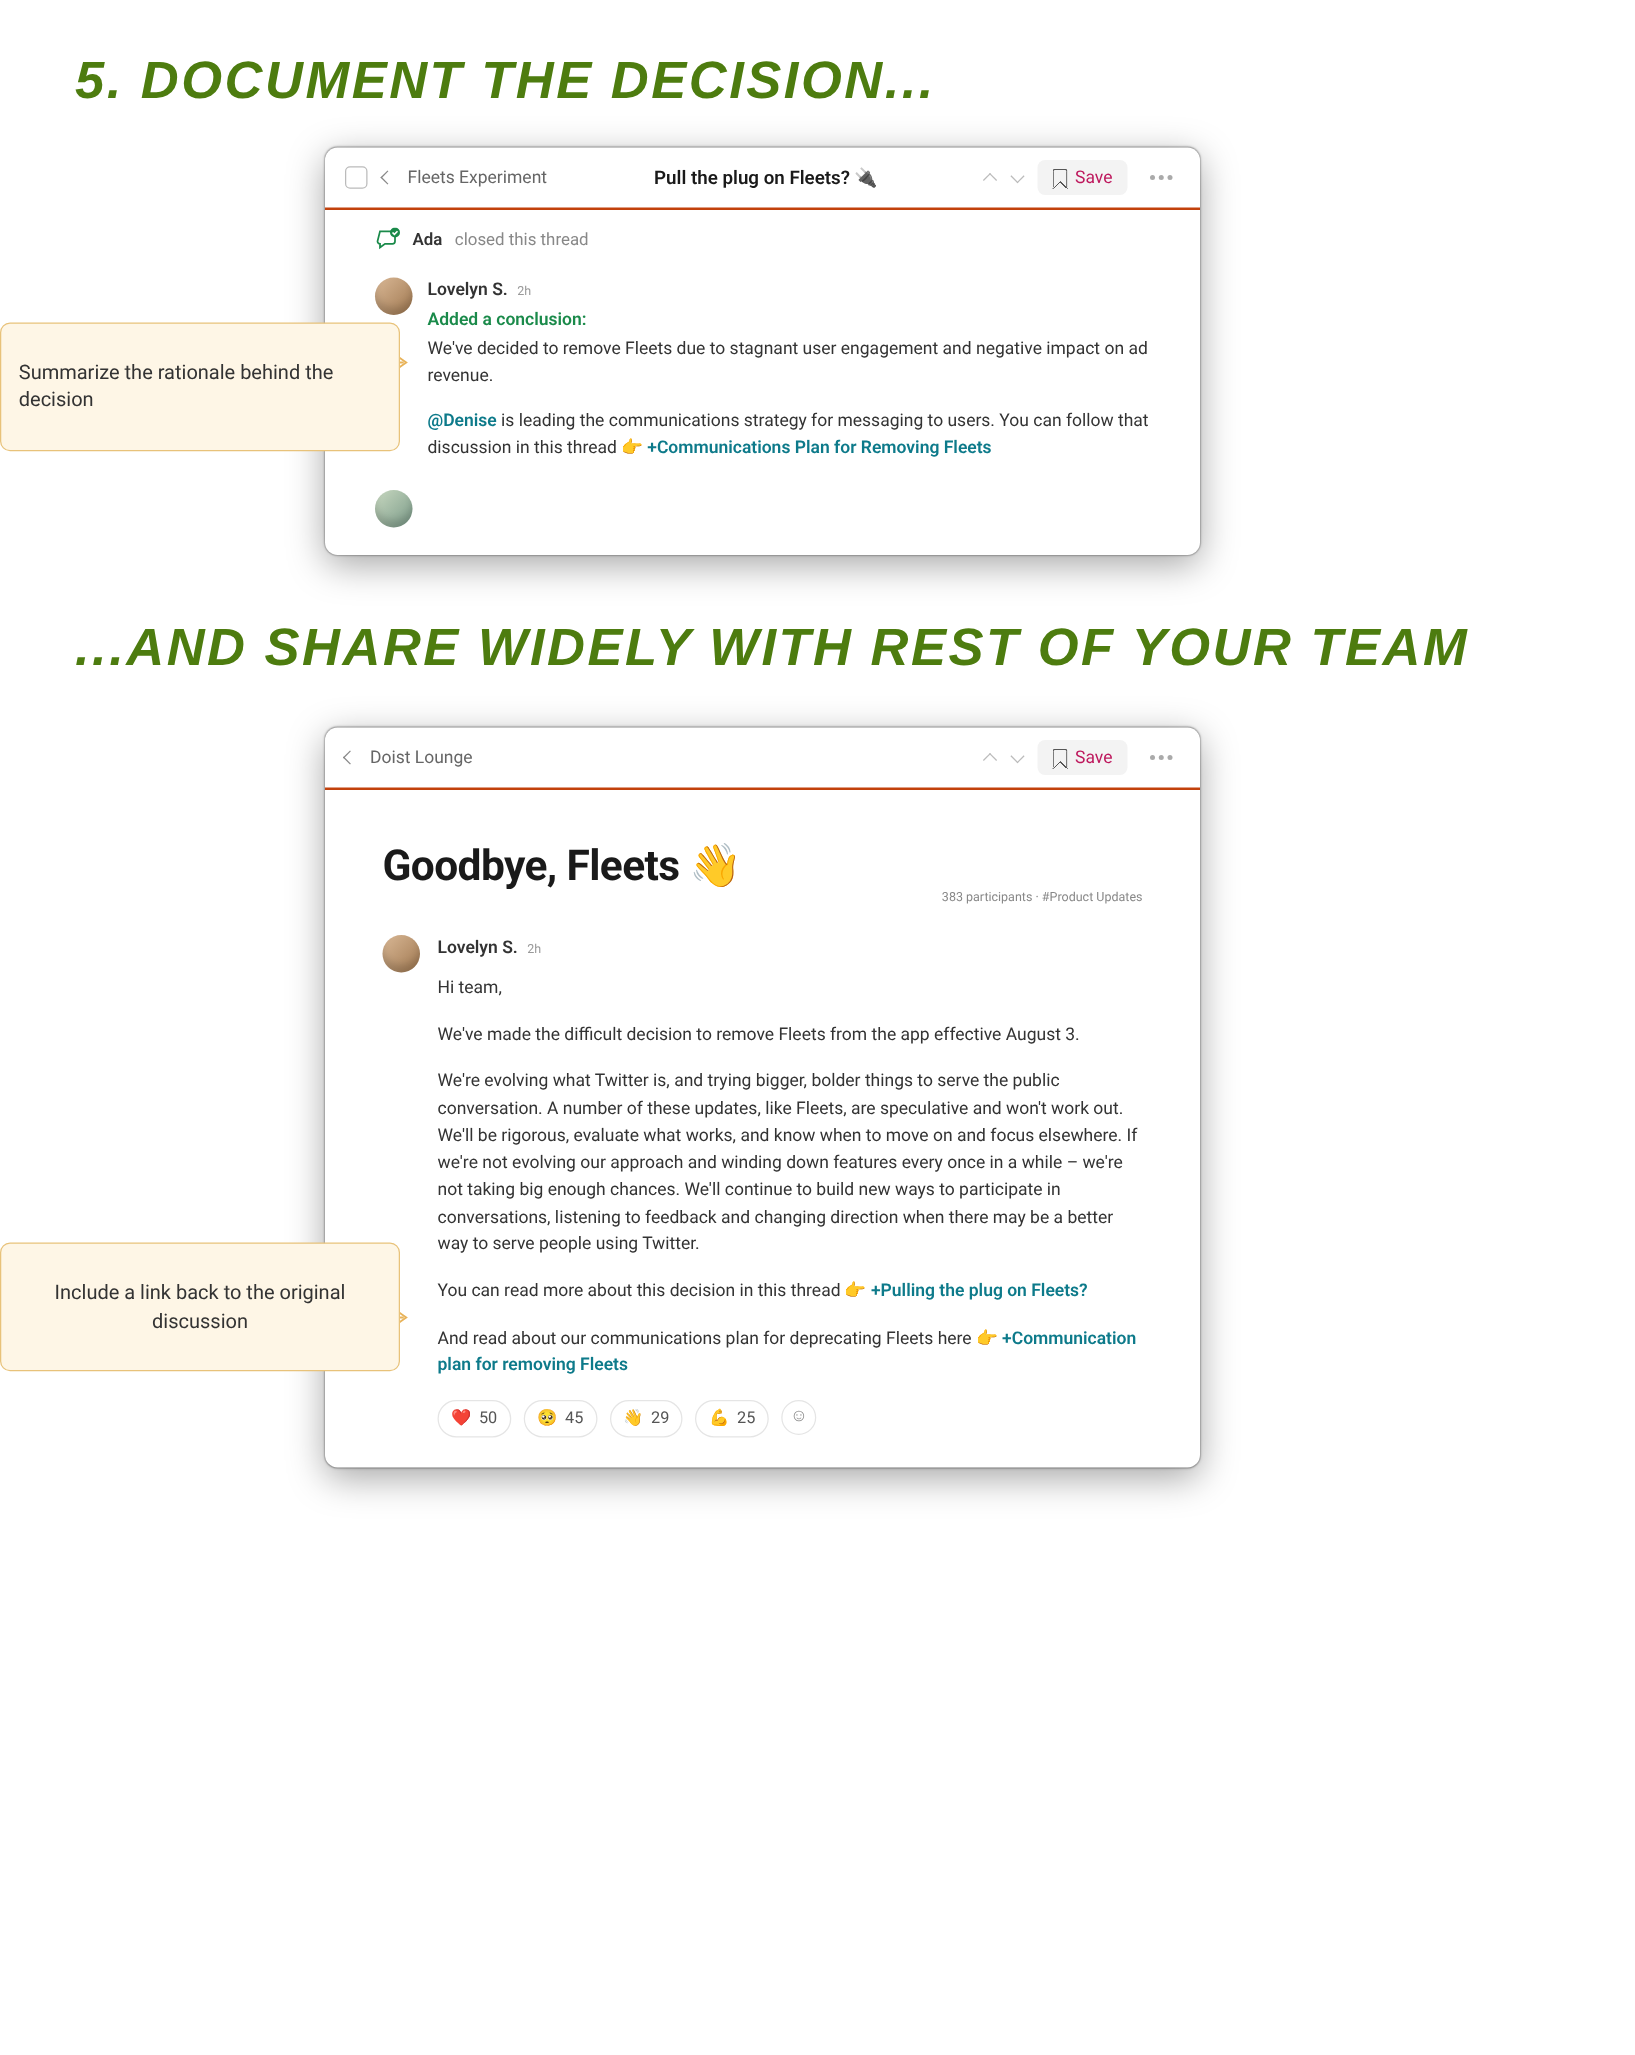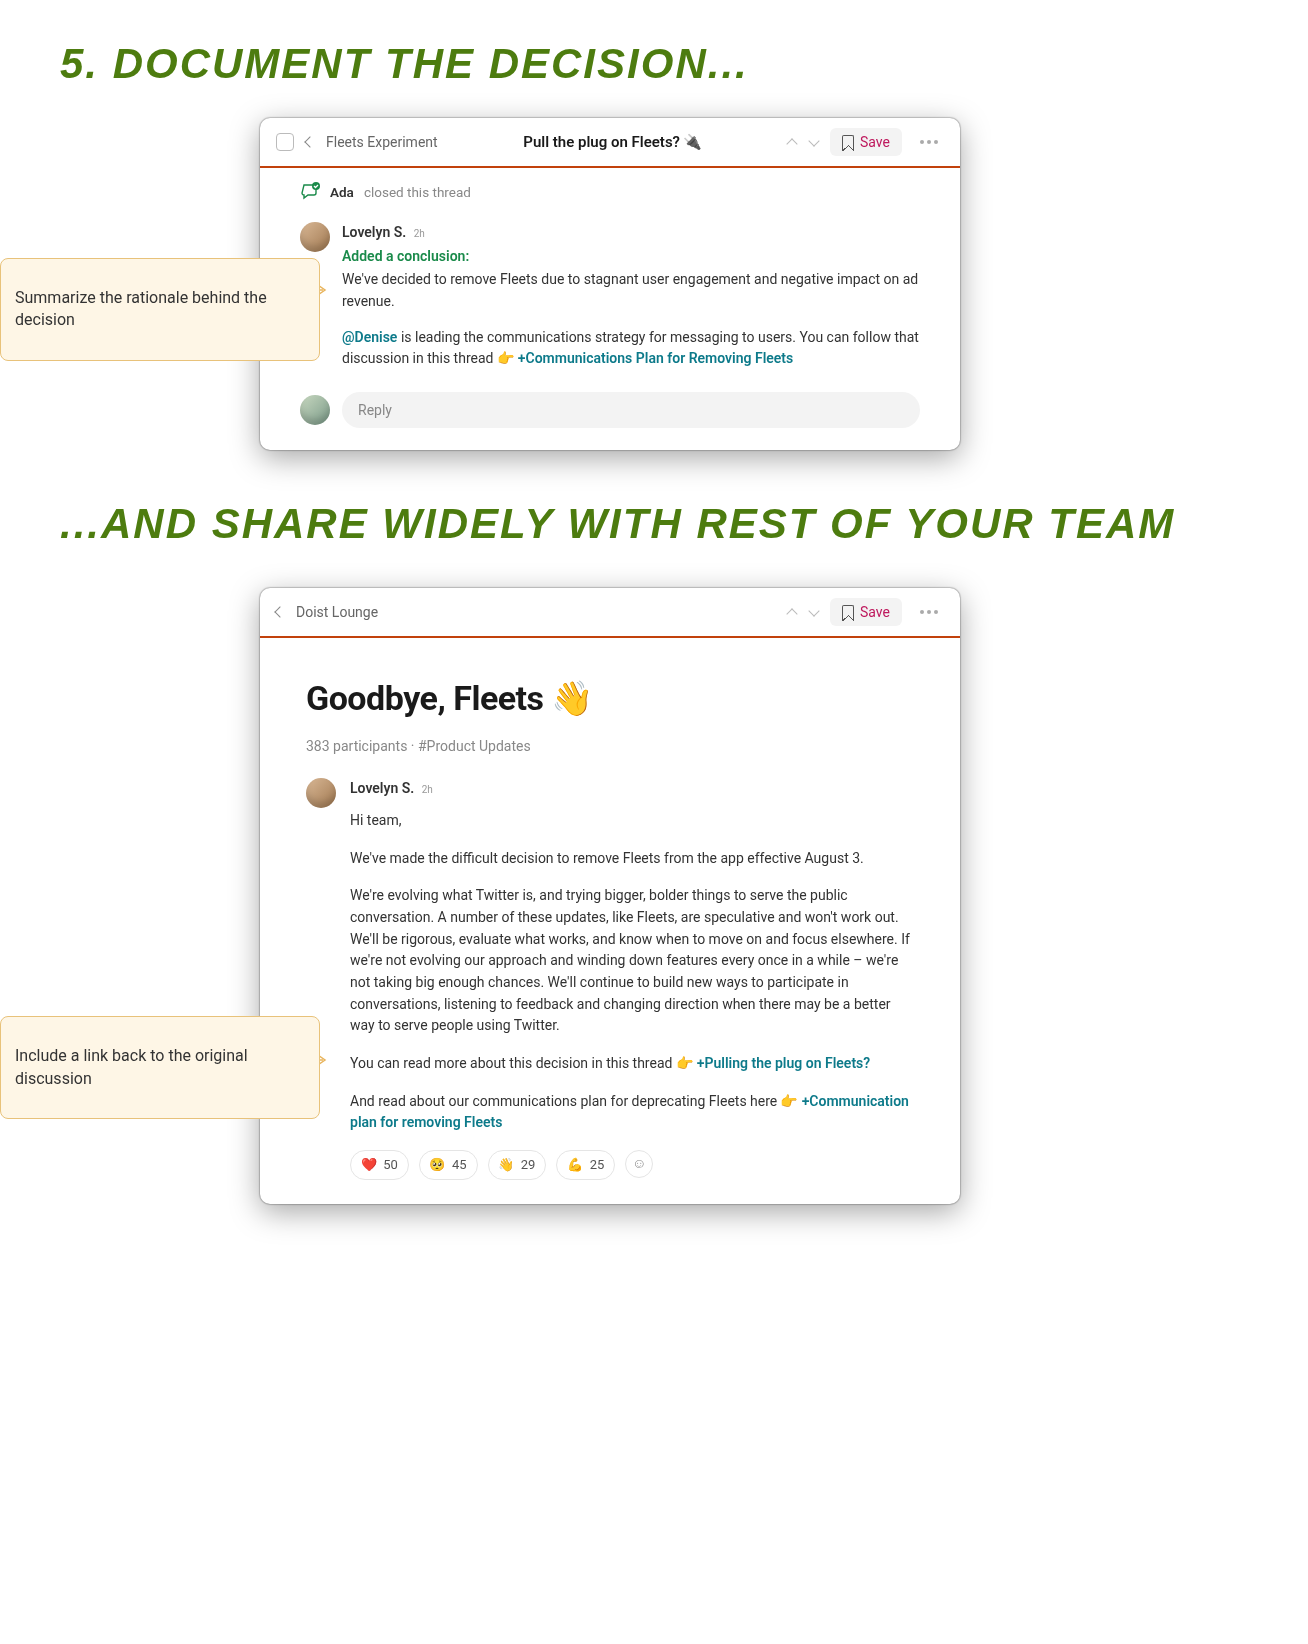--- a/index.html
+++ b/index.html
@@ -191,22 +191,23 @@
   .card2-body {
     padding: 40px 46px 24px 46px;
   }
   .big-title {
     font-size: 34px;
     font-weight: 700;
     letter-spacing: -0.5px;
   }
   .meta {
     color: #888;
-    font-size: 14px;
-    margin-top: 20px;
+    font-size: 10px;
+    margin-top: 0;
+    text-align: right;
   }
   .post2 {
     display: flex;
     gap: 14px;
     margin-top: 24px;
   }
   .post2 .post-body p { margin-bottom: 16px; }
   .reactions {
     display: flex;
     gap: 10px;
@@ -303,29 +304,28 @@
         <div class="conclusion-label">Added a conclusion:</div>
         <div class="post-para">We've decided to remove Fleets due to stagnant user engagement and negative impact on ad revenue.</div>
         <div class="post-para" style="margin-top:14px;">
           <span class="mention">@Denise</span><span> is leading the communications strategy for messaging to users. You can follow that discussion in this thread 👉 </span><span class="thread-link">+Communications Plan for Removing Fleets</span>
         </div>
       </div>
     </div>
 
     <div class="reply-row">
       <div class="avatar avatar2"></div>
-      <div class="reply-input">Reply</div>
     </div>
   </div>
 </div>
 
 <div class="heading heading2">...and share widely with rest of your team</div>
 
 <div class="row row-wrap">
-  <div class="callout callout-float" style="top:428px;">Include a link back to the original discussion</div>
+  <div class="callout callout-float" style="top:412px;text-align:center;">Include a link back to the original discussion</div>
   <div class="spacer-left"></div>
   <div style="position:absolute; left:275px; top:460px; z-index:2;">
     <svg width="60" height="30">
       <line x1="0" y1="12" x2="48" y2="12" stroke="#e8b35a" stroke-width="1.5"></line>
       <polyline points="40,5 50,12 40,19" fill="none" stroke="#e8b35a" stroke-width="1.5"></polyline>
     </svg>
   </div>
 
   <div class="card">
     <div class="card-header">

